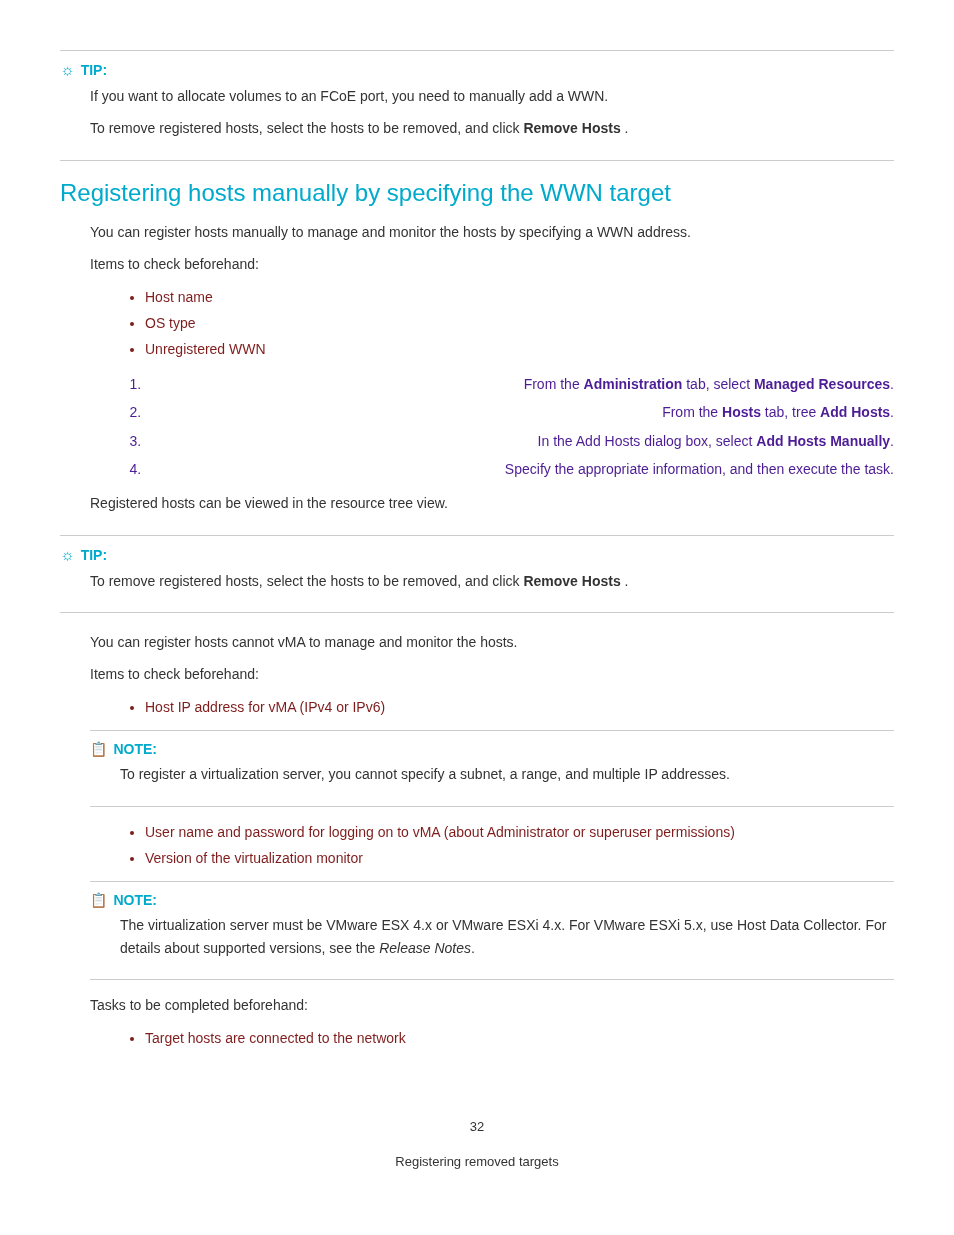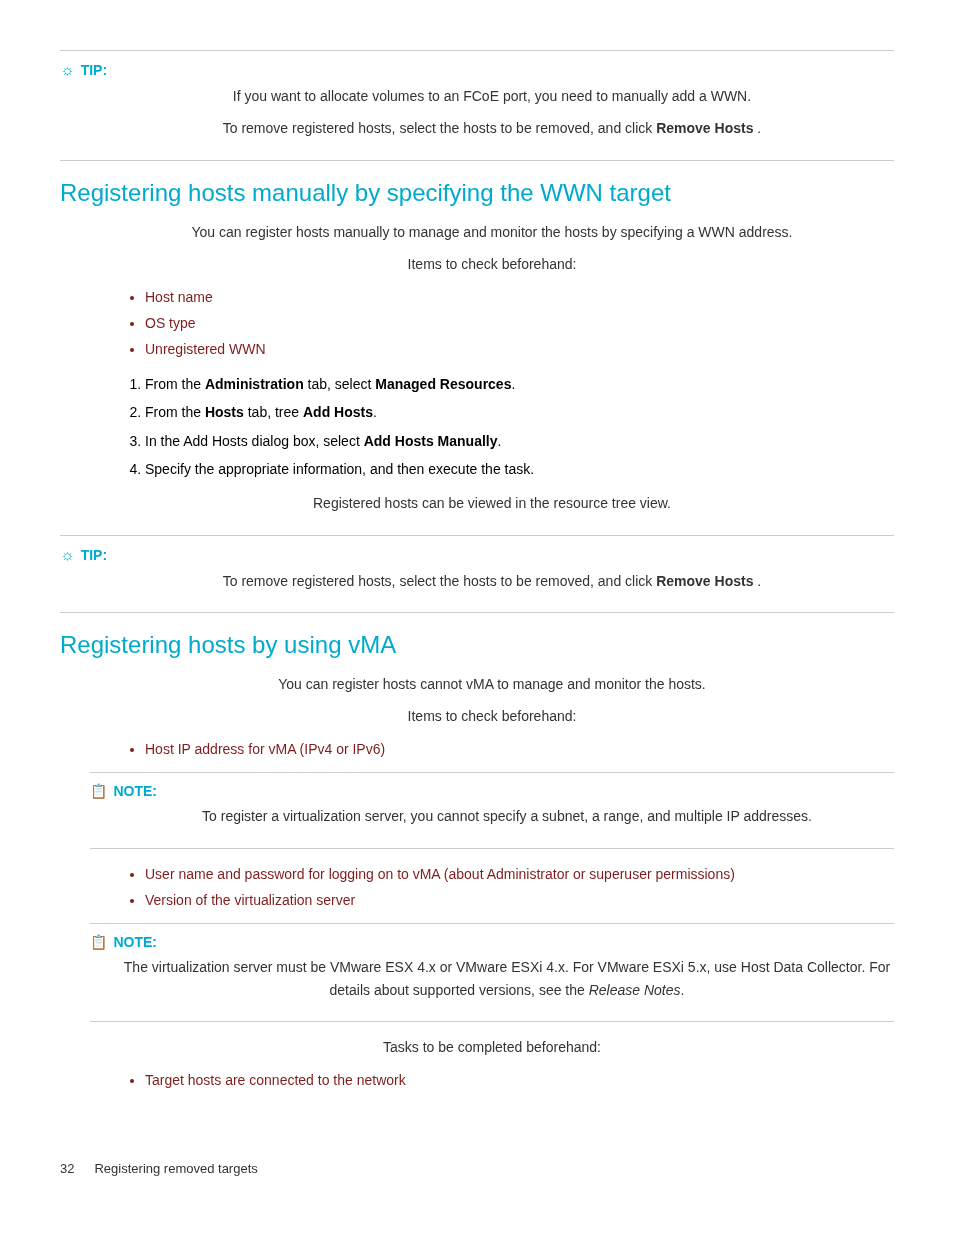--- a/index.html
+++ b/index.html
@@ -65,21 +65,20 @@
       margin-bottom: 6px;
     }
 
     .note-icon {
       font-size: 14px;
     }
 
     .body-text {
       margin-bottom: 10px;
       line-height: 1.6;
-      text-align: center;
     }
 
     .bullet-list {
       margin-left: 55px;
       margin-bottom: 12px;
     }
 
     .bullet-list li {
       list-style-type: disc;
       margin-bottom: 4px;
@@ -89,39 +88,41 @@
 
     .numbered-list {
       margin-left: 55px;
       margin-bottom: 12px;
     }
 
     .numbered-list li {
       list-style-type: decimal;
       margin-bottom: 6px;
       line-height: 1.6;
-      color: #000000;
+      color: #4c1d95;
+      text-align: right;
     }
 
     .bold {
       font-weight: bold;
     }
 
     .italic {
       font-style: italic;
     }
 
     .footer {
       margin-top: 60px;
       padding-top: 10px;
       display: flex;
       align-items: center;
       gap: 20px;
       color: #333;
       font-size: 13px;
+      flex-direction: column;
     }
 
     .footer-page {
       font-weight: normal;
     }
 
     .section-block {
       margin-bottom: 20px;
     }
 
@@ -187,21 +188,20 @@
     <div class="content-indent">
       <p class="body-text">
         <span>To remove registered hosts, select the hosts to be removed, and click</span>
         <span class="bold">Remove Hosts</span>
         <span>.</span>
       </p>
     </div>
   </div>
 
   <div class="section-block">
-    <h2 class="section-heading">Registering hosts by using vMA</h2>
 
     <div class="content-indent">
       <p class="body-text">You can register hosts cannot vMA to manage and monitor the hosts.</p>
       <p class="body-text">Items to check beforehand:</p>
 
       <ul class="bullet-list">
         <li>Host IP address for vMA (IPv4 or IPv6)</li>
       </ul>
 
       <div class="note-box">
@@ -209,21 +209,21 @@
           <span class="note-icon">📋</span>
           <span>NOTE:</span>
         </div>
         <div class="content-indent">
           <p class="body-text">To register a virtualization server, you cannot specify a subnet, a range, and multiple IP addresses.</p>
         </div>
       </div>
 
       <ul class="bullet-list">
         <li>User name and password for logging on to vMA (about Administrator or superuser permissions)</li>
-        <li>Version of the virtualization server</li>
+        <li>Version of the virtualization monitor</li>
       </ul>
 
       <div class="note-box">
         <div class="note-label">
           <span class="note-icon">📋</span>
           <span>NOTE:</span>
         </div>
         <div class="content-indent">
           <p class="body-text">
             <span>The virtualization server must be VMware ESX 4.x or VMware ESXi 4.x. For VMware ESXi 5.x, use Host Data Collector. For details about supported versions, see the </span><span class="italic">Release Notes</span><span>.</span>

